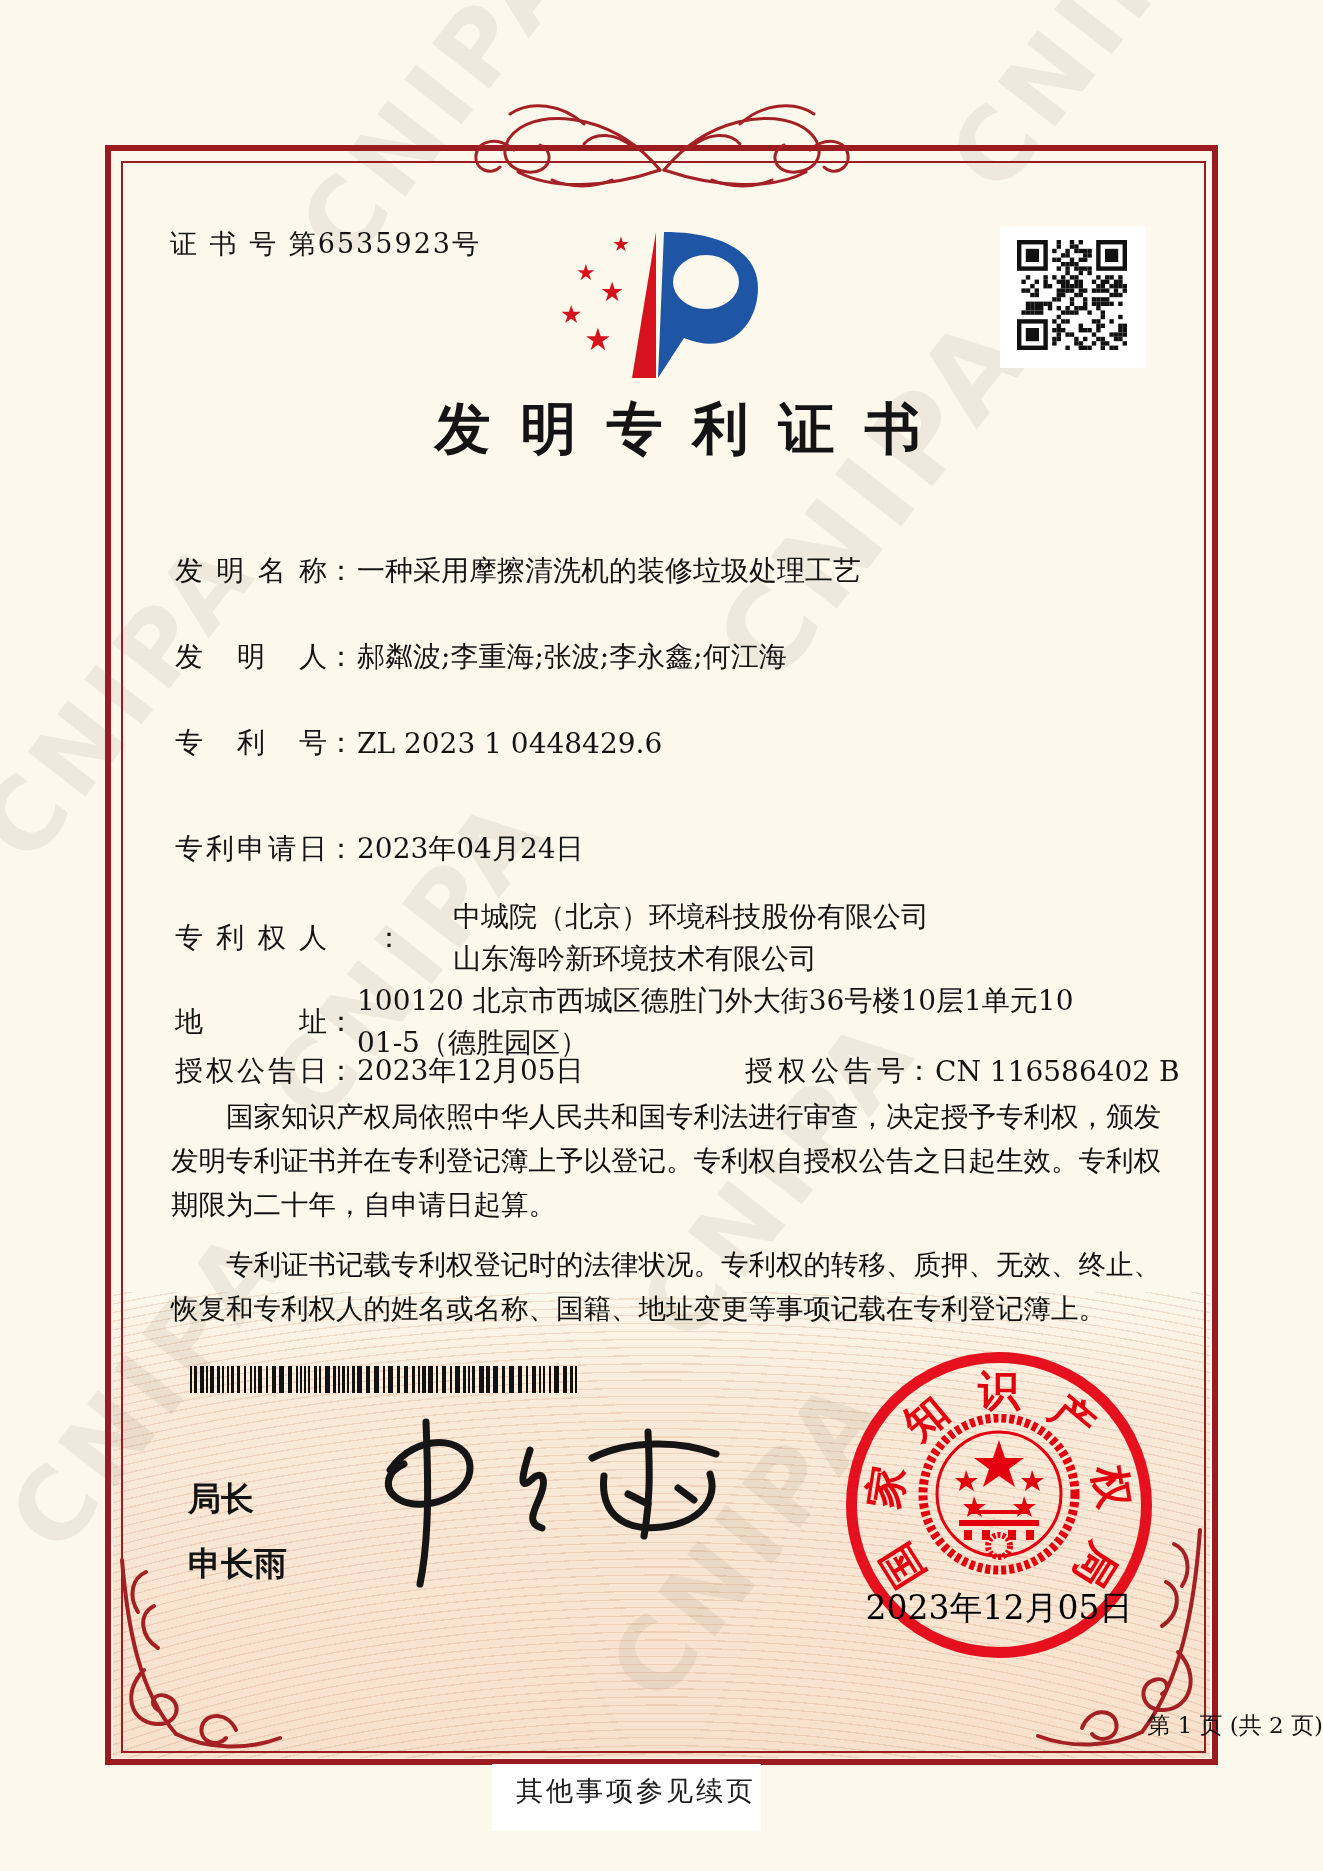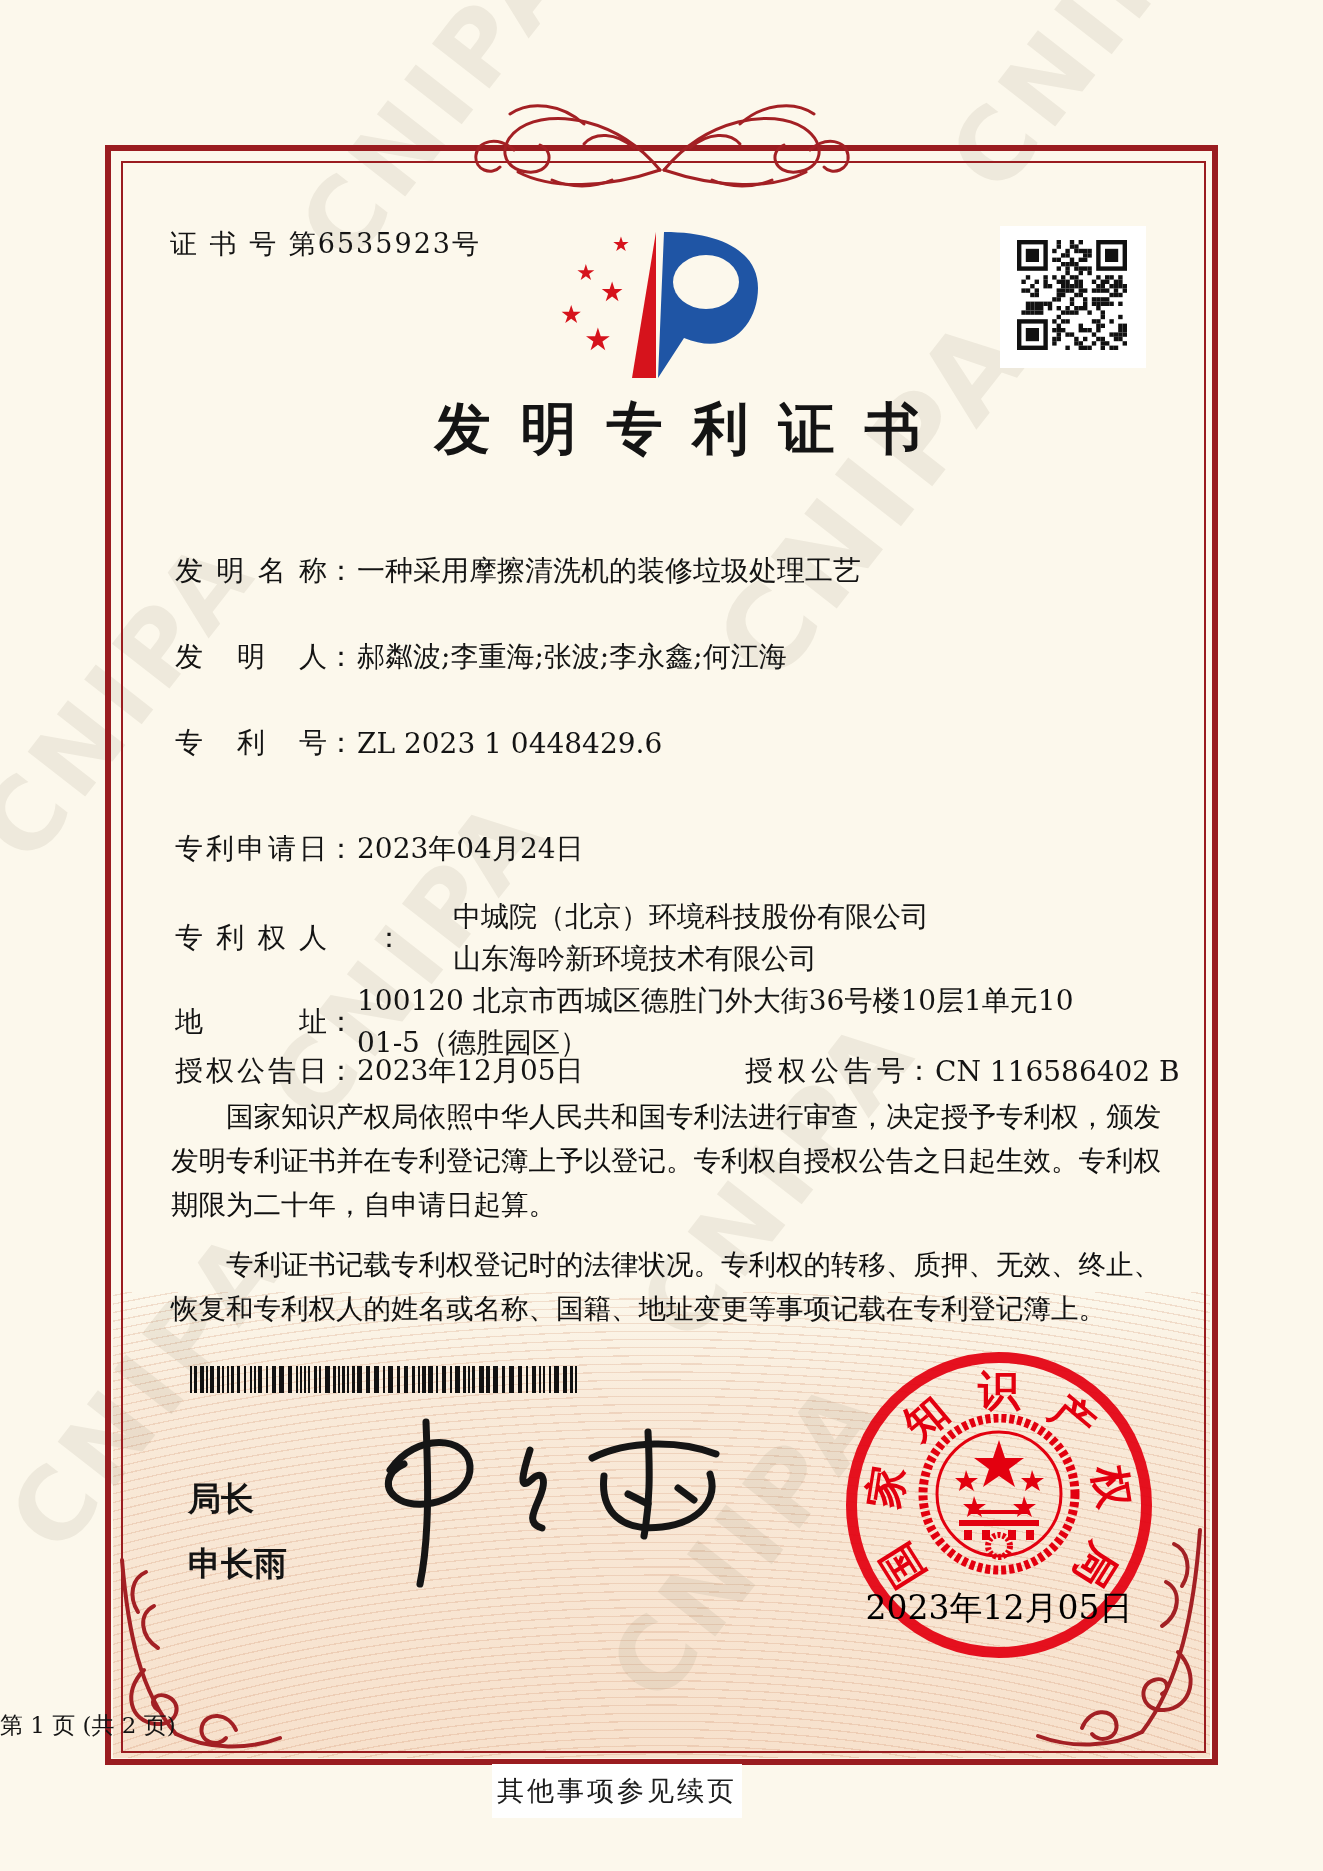--- a/index.html
+++ b/index.html
@@ -62,24 +62,24 @@
   .seal{position:absolute;left:846px;top:1352px;width:306px;height:306px;z-index:5;}
   .seal-ring{position:absolute;left:0;top:0;width:284px;height:284px;border-radius:50%;
       border:11px solid rgba(227,0,16,0.93);}
   .seal-char{position:absolute;left:153px;top:153px;font-size:42px;font-weight:bold;
       color:#e3000f;font-family:"DejaVu Serif",serif;}
   .seal-emblem{position:absolute;left:68px;top:62px;}
   .seal-date{position:absolute;left:0;top:234px;width:100%;text-align:center;font-size:33px;
       color:#000;z-index:6;white-space:nowrap;}
 
   
-  .page-info{position:absolute;left:0;top:1710px;width:100%;text-align:left;
+  .page-info{position:absolute;left:0;top:1710px;width:100%;text-align:right;
       font-size:23px;z-index:4;}
-  .note-box{position:absolute;left:492px;top:1764px;width:250px;height:54px;background:#ffffff;
-      z-index:6;text-align:center;line-height:54px;font-size:27px;letter-spacing:3px;color:#1c1c1c;}
+  .note-box{position:absolute;left:492px;top:1764px;width:250px;height:67px;background:#ffffff;
+      z-index:6;text-align:center;line-height:54px;font-size:27px;letter-spacing:3px;color:#1c1c1c;padding-left:19px;}
 </style>
 </head>
 <body>
 
 <div class="page">
 
   <div class="waves"></div>
 
   <div class="wm" style="left:250px;top:40px;">CNIPA</div>
   <div class="wm" style="left:900px;top:-30px;">CNIPA</div>

